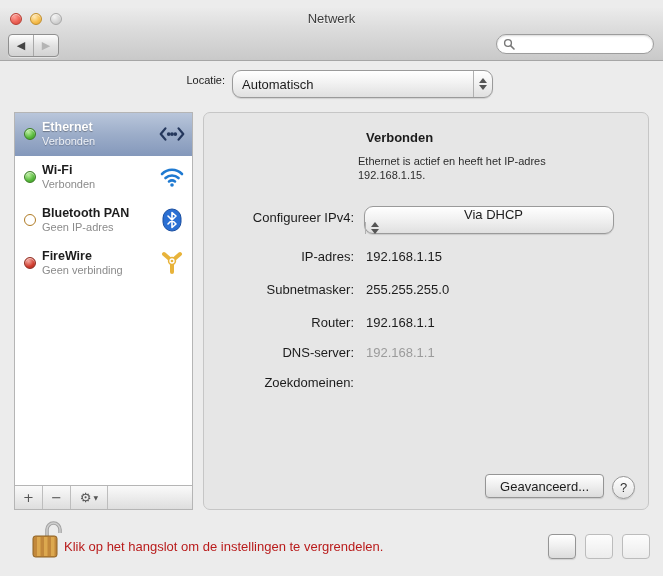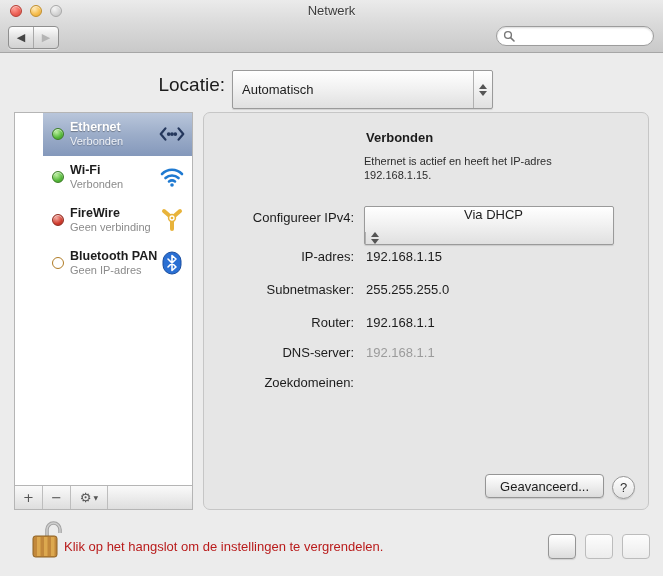--- a/index.html
+++ b/index.html
@@ -4,21 +4,21 @@
 <style>
   html,body{margin:0;padding:0;}
   body{
     width:663px;height:576px;position:relative;overflow:hidden;
     background:#ececec;
     font-family:"Liberation Sans","DejaVu Sans",sans-serif;
     -webkit-font-smoothing:antialiased;
   }
   
   .titlebar{
-    position:absolute;left:0;top:0;width:663px;height:52px;
+    position:absolute;left:0;top:8px;width:663px;height:52px;
     background:linear-gradient(#ebebeb,#dcdcdc 40%,#c9c9c9);
     border-bottom:1px solid #a6a6a6;
   }
   .win-title{
     position:absolute;left:0;right:0;top:3px;text-align:center;
     font-size:13px;color:#3c3c3c;text-shadow:0 1px 0 rgba(255,255,255,.6);
   }
   .traffic{position:absolute;top:5px;left:10px;display:flex;gap:8px;}
   .tl{width:12px;height:12px;border-radius:50%;box-shadow:inset 0 1px 1px rgba(255,255,255,.6);}
   .tl.red{background:radial-gradient(circle at 35% 30%,#ff9d94,#ec6156 55%,#d6453a);border:1px solid #b73d33;width:10px;height:10px;}
@@ -40,43 +40,43 @@
     box-shadow:0 1px 0 rgba(255,255,255,.5);
   }
   .search-field{
     position:absolute;right:9px;top:26px;width:158px;height:20px;
     border:1px solid #9c9c9c;border-radius:11px;background:#fff;
     display:flex;align-items:center;padding-left:6px;box-sizing:border-box;
     box-shadow:inset 0 1px 2px rgba(0,0,0,.15);
   }
   .search-field input{border:none;outline:none;background:transparent;font-size:12px;width:120px;margin-left:4px;}
   
-  .loc-label{position:absolute;left:120px;top:74px;width:105px;text-align:right;font-size:19px;color:#1c1c1c;}
+  .loc-label{position:absolute;left:120px;top:74px;width:105px;text-align:right;font-size:11px;color:#1c1c1c;}
   .popup{
-    position:absolute;height:39px;box-sizing:border-box;
-    border:1px solid #9a9a9a;border-radius:2px;
+    position:absolute;height:28px;box-sizing:border-box;
+    border:1px solid #9a9a9a;border-radius:9px;
     background:linear-gradient(#ffffff,#f2f2f2 45%,#e0e0e0);
     box-shadow:0 1px 1px rgba(0,0,0,.12);
     display:flex;align-items:center;font-size:13px;color:#1c1c1c;
   }
   .popup .pv{flex:1;padding-left:9px;}
   .popup .caps{
     width:18px;align-self:stretch;border-left:1px solid #b0b0b0;
     display:flex;flex-direction:column;align-items:center;justify-content:center;gap:2px;
   }
   .tri-up{width:0;height:0;border-left:4px solid transparent;border-right:4px solid transparent;border-bottom:5px solid #555;}
   .tri-dn{width:0;height:0;border-left:4px solid transparent;border-right:4px solid transparent;border-top:5px solid #555;}
   .popup-loc{left:232px;top:70px;width:261px;}
   
   .sidebar{
     position:absolute;left:14px;top:112px;width:179px;height:398px;
     background:#ffffff;border:1px solid #b5b5b5;box-sizing:border-box;
   }
   .side-list{position:absolute;top:0;left:0;right:0;bottom:23px;overflow:hidden;}
-  .side-row{position:relative;height:43px;cursor:default;margin-left:28px;}
+  .side-row{position:relative;height:43px;cursor:default;}
   .side-row .dot{
     position:absolute;left:9px;top:15px;width:10px;height:10px;border-radius:50%;
     box-shadow:inset 0 1px 1px rgba(255,255,255,.7);
   }
   .dot.green{background:radial-gradient(circle at 35% 30%,#bdf0a0,#54b839 60%,#3f9427);border:1px solid #3c7d25;}
   .dot.red{background:radial-gradient(circle at 35% 30%,#f4a9a0,#cf3a2c 60%,#a82a1f);border:1px solid #8f2c20;}
   .dot.amber{background:radial-gradient(circle at 35% 30%,#ffe3a8,#e8a63c 60%,#c98a23;);border:1px solid #b07c26;}
   .side-row .txt{position:absolute;left:27px;top:6px;}
   .side-row .nm{font-size:12.5px;font-weight:bold;color:#1d1d1d;line-height:16px;}
   .side-row .st{font-size:11px;color:#8b8b8b;line-height:13px;}
@@ -101,21 +101,21 @@
   .sf-gear{width:36px;}
   
   .main-panel{
     position:absolute;left:203px;top:112px;width:446px;height:398px;
     background:#e6e6e6;border:1px solid #c6c6c6;border-radius:7px;box-sizing:border-box;
   }
   .f-label{position:absolute;left:0;width:150px;text-align:right;font-size:13px;color:#1c1c1c;}
   .f-value{position:absolute;left:162px;font-size:13px;color:#1c1c1c;}
   .f-value.bold{font-weight:bold;}
   .f-value.muted{color:#9b9b9b;}
-  .status-desc{position:absolute;left:160px;top:41px;width:250px;font-size:11px;color:#2c2c2c;line-height:14px;}
+  .status-desc{position:absolute;left:154px;top:41px;width:250px;font-size:11px;color:#2c2c2c;line-height:14px;}
   .popup-ipv4{left:160px;top:93px;width:250px;flex-direction:column;}
   .adv-btn{
     position:absolute;right:44px;bottom:11px;height:22px;padding:0 14px;
     border:1px solid #959595;border-radius:4px;
     background:linear-gradient(#ffffff,#f0f0f0 45%,#dcdcdc);
     font-size:13px;color:#1c1c1c;display:flex;align-items:center;
     box-shadow:0 1px 1px rgba(0,0,0,.12);
   }
   .help-btn{
     position:absolute;right:13px;bottom:10px;width:21px;height:21px;border-radius:50%;
@@ -196,47 +196,47 @@
   <svg width="26" height="22" viewBox="0 0 26 22">
     <path d="M3 8 a14 14 0 0 1 20 0" fill="none" stroke="#1f7ad1" stroke-width="2.6" stroke-linecap="round"></path>
     <path d="M6.5 12 a9.5 9.5 0 0 1 13 0" fill="none" stroke="#1f7ad1" stroke-width="2.6" stroke-linecap="round"></path>
     <path d="M10 15.5 a5 5 0 0 1 6 0" fill="none" stroke="#1f7ad1" stroke-width="2.6" stroke-linecap="round"></path>
     <circle cx="13" cy="19" r="1.8" fill="#1f7ad1"></circle>
   </svg>
 </span>
   </div>
 
   <div class="side-row">
+    <span class="dot amber"></span>
+    <span class="txt">
+      <div class="nm">Bluetooth PAN</div>
+      <div class="st">Geen IP-adres</div>
+    </span>
+    <span class="net-icon">
+  <svg width="22" height="24" viewBox="0 0 22 24">
+    <rect x="2" y="1" width="18" height="22" rx="9" fill="#2a6fd3"></rect>
+    <rect x="2" y="1" width="18" height="22" rx="9" fill="none" stroke="#1b4fa0" stroke-width="1"></rect>
+    <path d="M7 8 L15 16 L11 19.5 L11 4.5 L15 8 L7 16" fill="none" stroke="#fff" stroke-width="1.6" stroke-linejoin="round" stroke-linecap="round"></path>
+  </svg>
+</span>
+  </div>
+
+  <div class="side-row">
     <span class="dot red"></span>
     <span class="txt">
       <div class="nm">FireWire</div>
       <div class="st">Geen verbinding</div>
     </span>
     <span class="net-icon">
   <svg width="26" height="26" viewBox="0 0 26 26">
     <line x1="13" y1="11" x2="5" y2="4" stroke="#e8b33a" stroke-width="4" stroke-linecap="round"></line>
     <line x1="13" y1="11" x2="21" y2="4" stroke="#e8b33a" stroke-width="4" stroke-linecap="round"></line>
     <line x1="13" y1="11" x2="13" y2="22" stroke="#e8b33a" stroke-width="4" stroke-linecap="round"></line>
     <circle cx="13" cy="11" r="4.2" fill="#e8b33a"></circle>
     <circle cx="13" cy="11" r="2" fill="none" stroke="#fff" stroke-width="1.3"></circle>
-  </svg>
-</span>
-  </div>
-
-  <div class="side-row">
-    <span class="dot amber"></span>
-    <span class="txt">
-      <div class="nm">Bluetooth PAN</div>
-      <div class="st">Geen IP-adres</div>
-    </span>
-    <span class="net-icon">
-  <svg width="22" height="24" viewBox="0 0 22 24">
-    <rect x="2" y="1" width="18" height="22" rx="9" fill="#2a6fd3"></rect>
-    <rect x="2" y="1" width="18" height="22" rx="9" fill="none" stroke="#1b4fa0" stroke-width="1"></rect>
-    <path d="M7 8 L15 16 L11 19.5 L11 4.5 L15 8 L7 16" fill="none" stroke="#fff" stroke-width="1.6" stroke-linejoin="round" stroke-linecap="round"></path>
   </svg>
 </span>
   </div>
 </div>
   <div class="side-footer">
     <div class="sf-btn">+</div>
     <div class="sf-btn">−</div>
     <div class="sf-btn sf-gear">
         <span>⚙</span>
         <span class="mini">▼</span>

